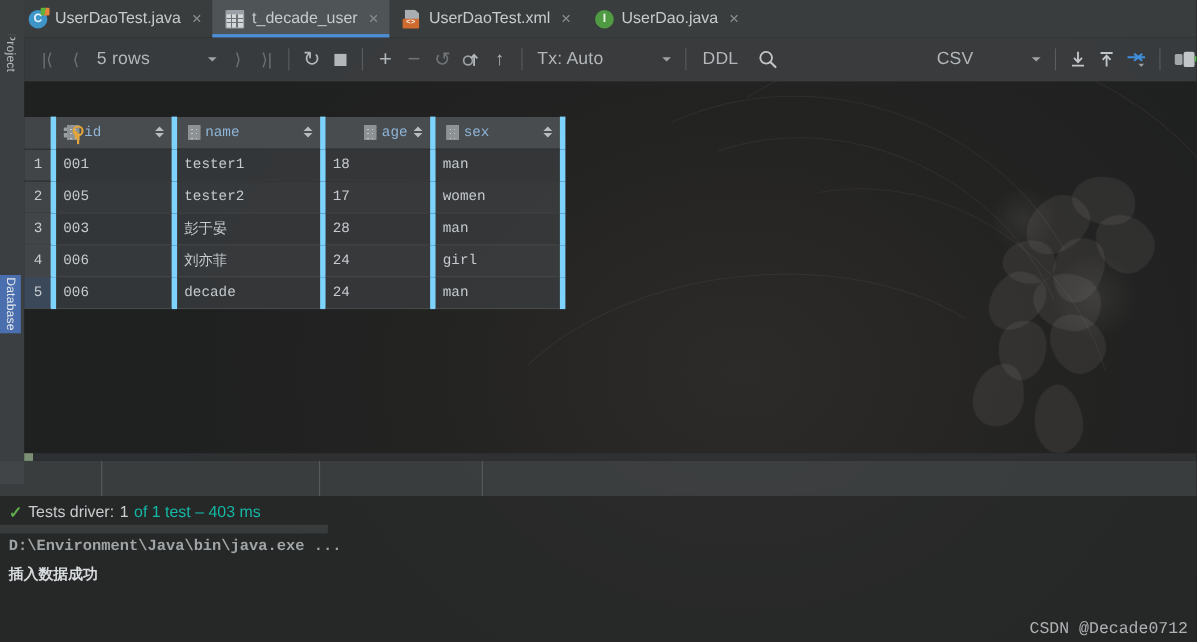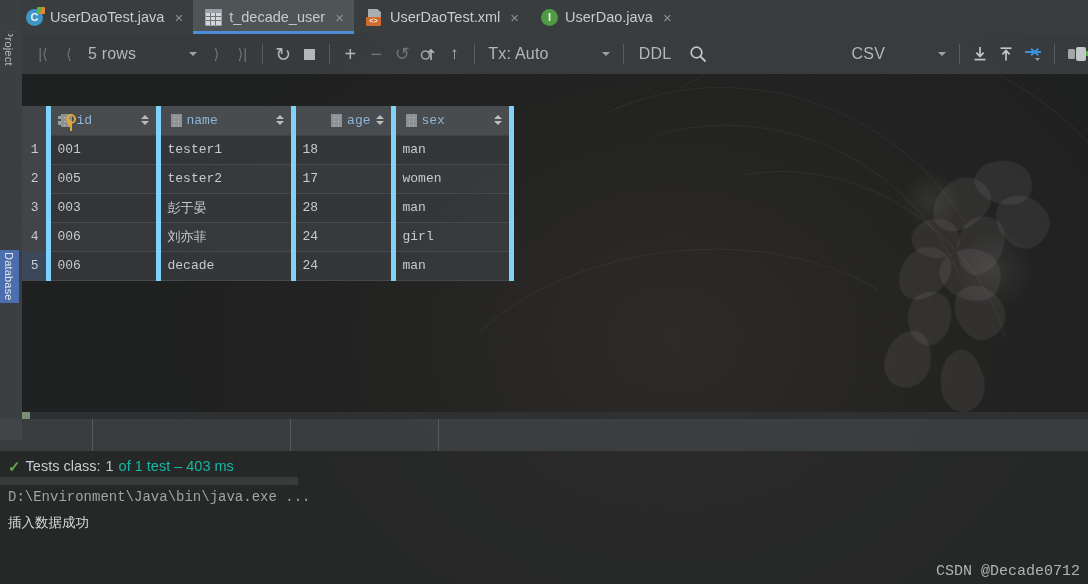--- a/index.html
+++ b/index.html
@@ -365,21 +365,21 @@
   .tick {
     color: #5fae4e; font-size: 15px; font-weight: bold; line-height: 1;
   }
   .muted { color: #14b8a6; }
   #console {
     position: absolute; left: 0; top: 34px; width: 1088px; height: 99px;
     font-family: "Liberation Mono", monospace;
     font-size: 14px;
     padding-left: 8px;
   }
-  #console .ln { height: 25px; line-height: 25px; white-space: nowrap; }
+  #console .ln { height: 25px; line-height: 25px; white-space: nowrap; font-weight: bold; }
   .ln-grey { color: #9fa4a7; }
   .ln-red  { color: #e85b55; }
   .ln-zh   { color: #d7dbdd; font-family: "DejaVu Sans", sans-serif; font-size: 13.5px; }
   #console-topbar {
     position: absolute; left: 0; top: 26px; width: 298px; height: 8px;
     background: rgba(60,63,65,0.85);
   }
   #watermark {
     position: absolute; right: 8px; bottom: 4px;
     color: #c2c6c9;
@@ -634,21 +634,21 @@
   </div>
   <div id="statusbar">
     <span class="sb-div" id="sb-div1"></span>
     <span class="sb-div" id="sb-div2"></span>
     <span class="sb-div" id="sb-div3"></span>
   </div>
 
   <div id="runpanel">
     <div id="test-result">
       <span class="tick">✓</span>
-      <span>Tests class:</span>
+      <span>Tests driver:</span>
       <span>1</span>
       <span class="muted">of 1 test – 403 ms</span>
     </div>
     <div id="console-topbar"></div>
     <div id="console">
       <div class="ln ln-grey">D:\Environment\Java\bin\java.exe ...</div>
       <div class="ln ln-zh">插入数据成功</div>
     </div>
   </div>
 

